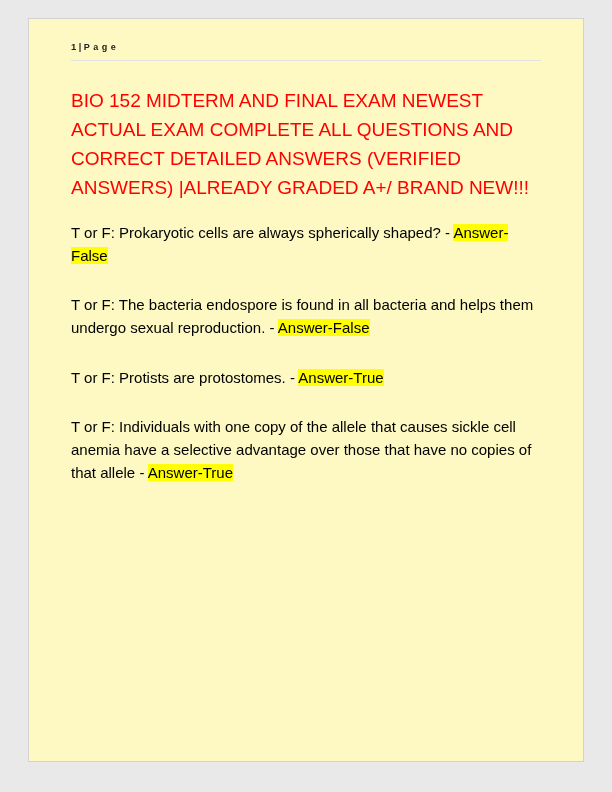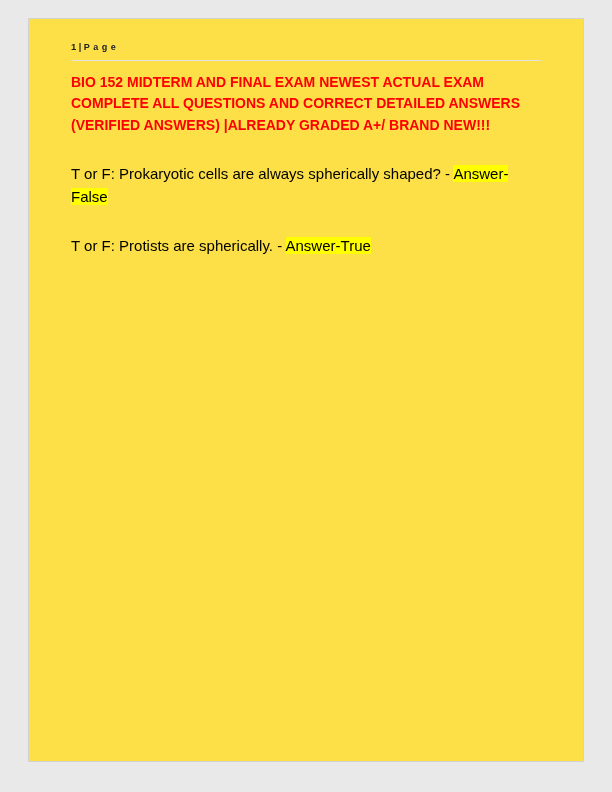--- a/index.html
+++ b/index.html
@@ -12,21 +12,21 @@
     background: #e9e9e9;
     font-family: "Liberation Sans", sans-serif;
     overflow: hidden;
   }
   .page {
     position: absolute;
     left: 28px;
     top: 18px;
     width: 556px;
     height: 744px;
-    background: #fde047;
+    background: #fef9c3;
     border: 1px solid #d2d2d2;
     box-sizing: border-box;
   }
   .page-inner {
     padding: 22px 42px 0 42px;
   }
   .page-header {
     font-size: 9px;
     color: #222222;
     letter-spacing: 0.5px;
@@ -34,28 +34,28 @@
     padding-bottom: 8px;
     border-bottom: 1px solid #e2e2e2;
   }
   .page-header .num {
     font-size: 9.5px;
   }
   .page-header .sep {
     padding: 0 2px;
   }
   .doc-title {
-    margin-top: 11px;
+    margin-top: 26px;
     color: #ff0000;
-    font-weight: bold;
-    font-size: 14px;
+    font-weight: normal;
+    font-size: 19px;
     line-height: 1.52;
   }
   .qa-list {
-    margin-top: 26px;
+    margin-top: 18px;
   }
   .qa-item {
     font-size: 15px;
     line-height: 1.55;
     color: #000000;
     margin-bottom: 26px;
   }
   .qa-item .ans {
     background: #ffff00;
     color: #000000;
@@ -76,25 +76,31 @@
 
     <div class="doc-title">BIO 152 MIDTERM AND FINAL EXAM NEWEST ACTUAL EXAM COMPLETE ALL QUESTIONS AND CORRECT DETAILED ANSWERS (VERIFIED ANSWERS) |ALREADY GRADED A+/ BRAND NEW!!!</div>
 
     <div class="qa-list">
 
       <div class="qa-item">
         <span>T or F: Prokaryotic cells are always spherically shaped? - </span><span class="ans">Answer-False</span>
       </div>
 
 
+      <div class="qa-item">
+        <span>T or F: The bacteria endospore is found in all bacteria and helps them undergo sexual reproduction. - </span><span class="ans">Answer-False</span>
+      </div>
 
       <div class="qa-item">
-        <span>T or F: Protists are spherically. - </span><span class="ans">Answer-True</span>
+        <span>T or F: Protists are protostomes. - </span><span class="ans">Answer-True</span>
       </div>
 
 
+      <div class="qa-item">
+        <span>T or F: Individuals with one copy of the allele that causes sickle cell anemia have a selective advantage over those that have no copies of that allele - </span><span class="ans">Answer-True</span>
+      </div>
 
     </div>
 
     <div class="spacer-block"></div>
 
   </div>
 </div>
 
 </body></html>

